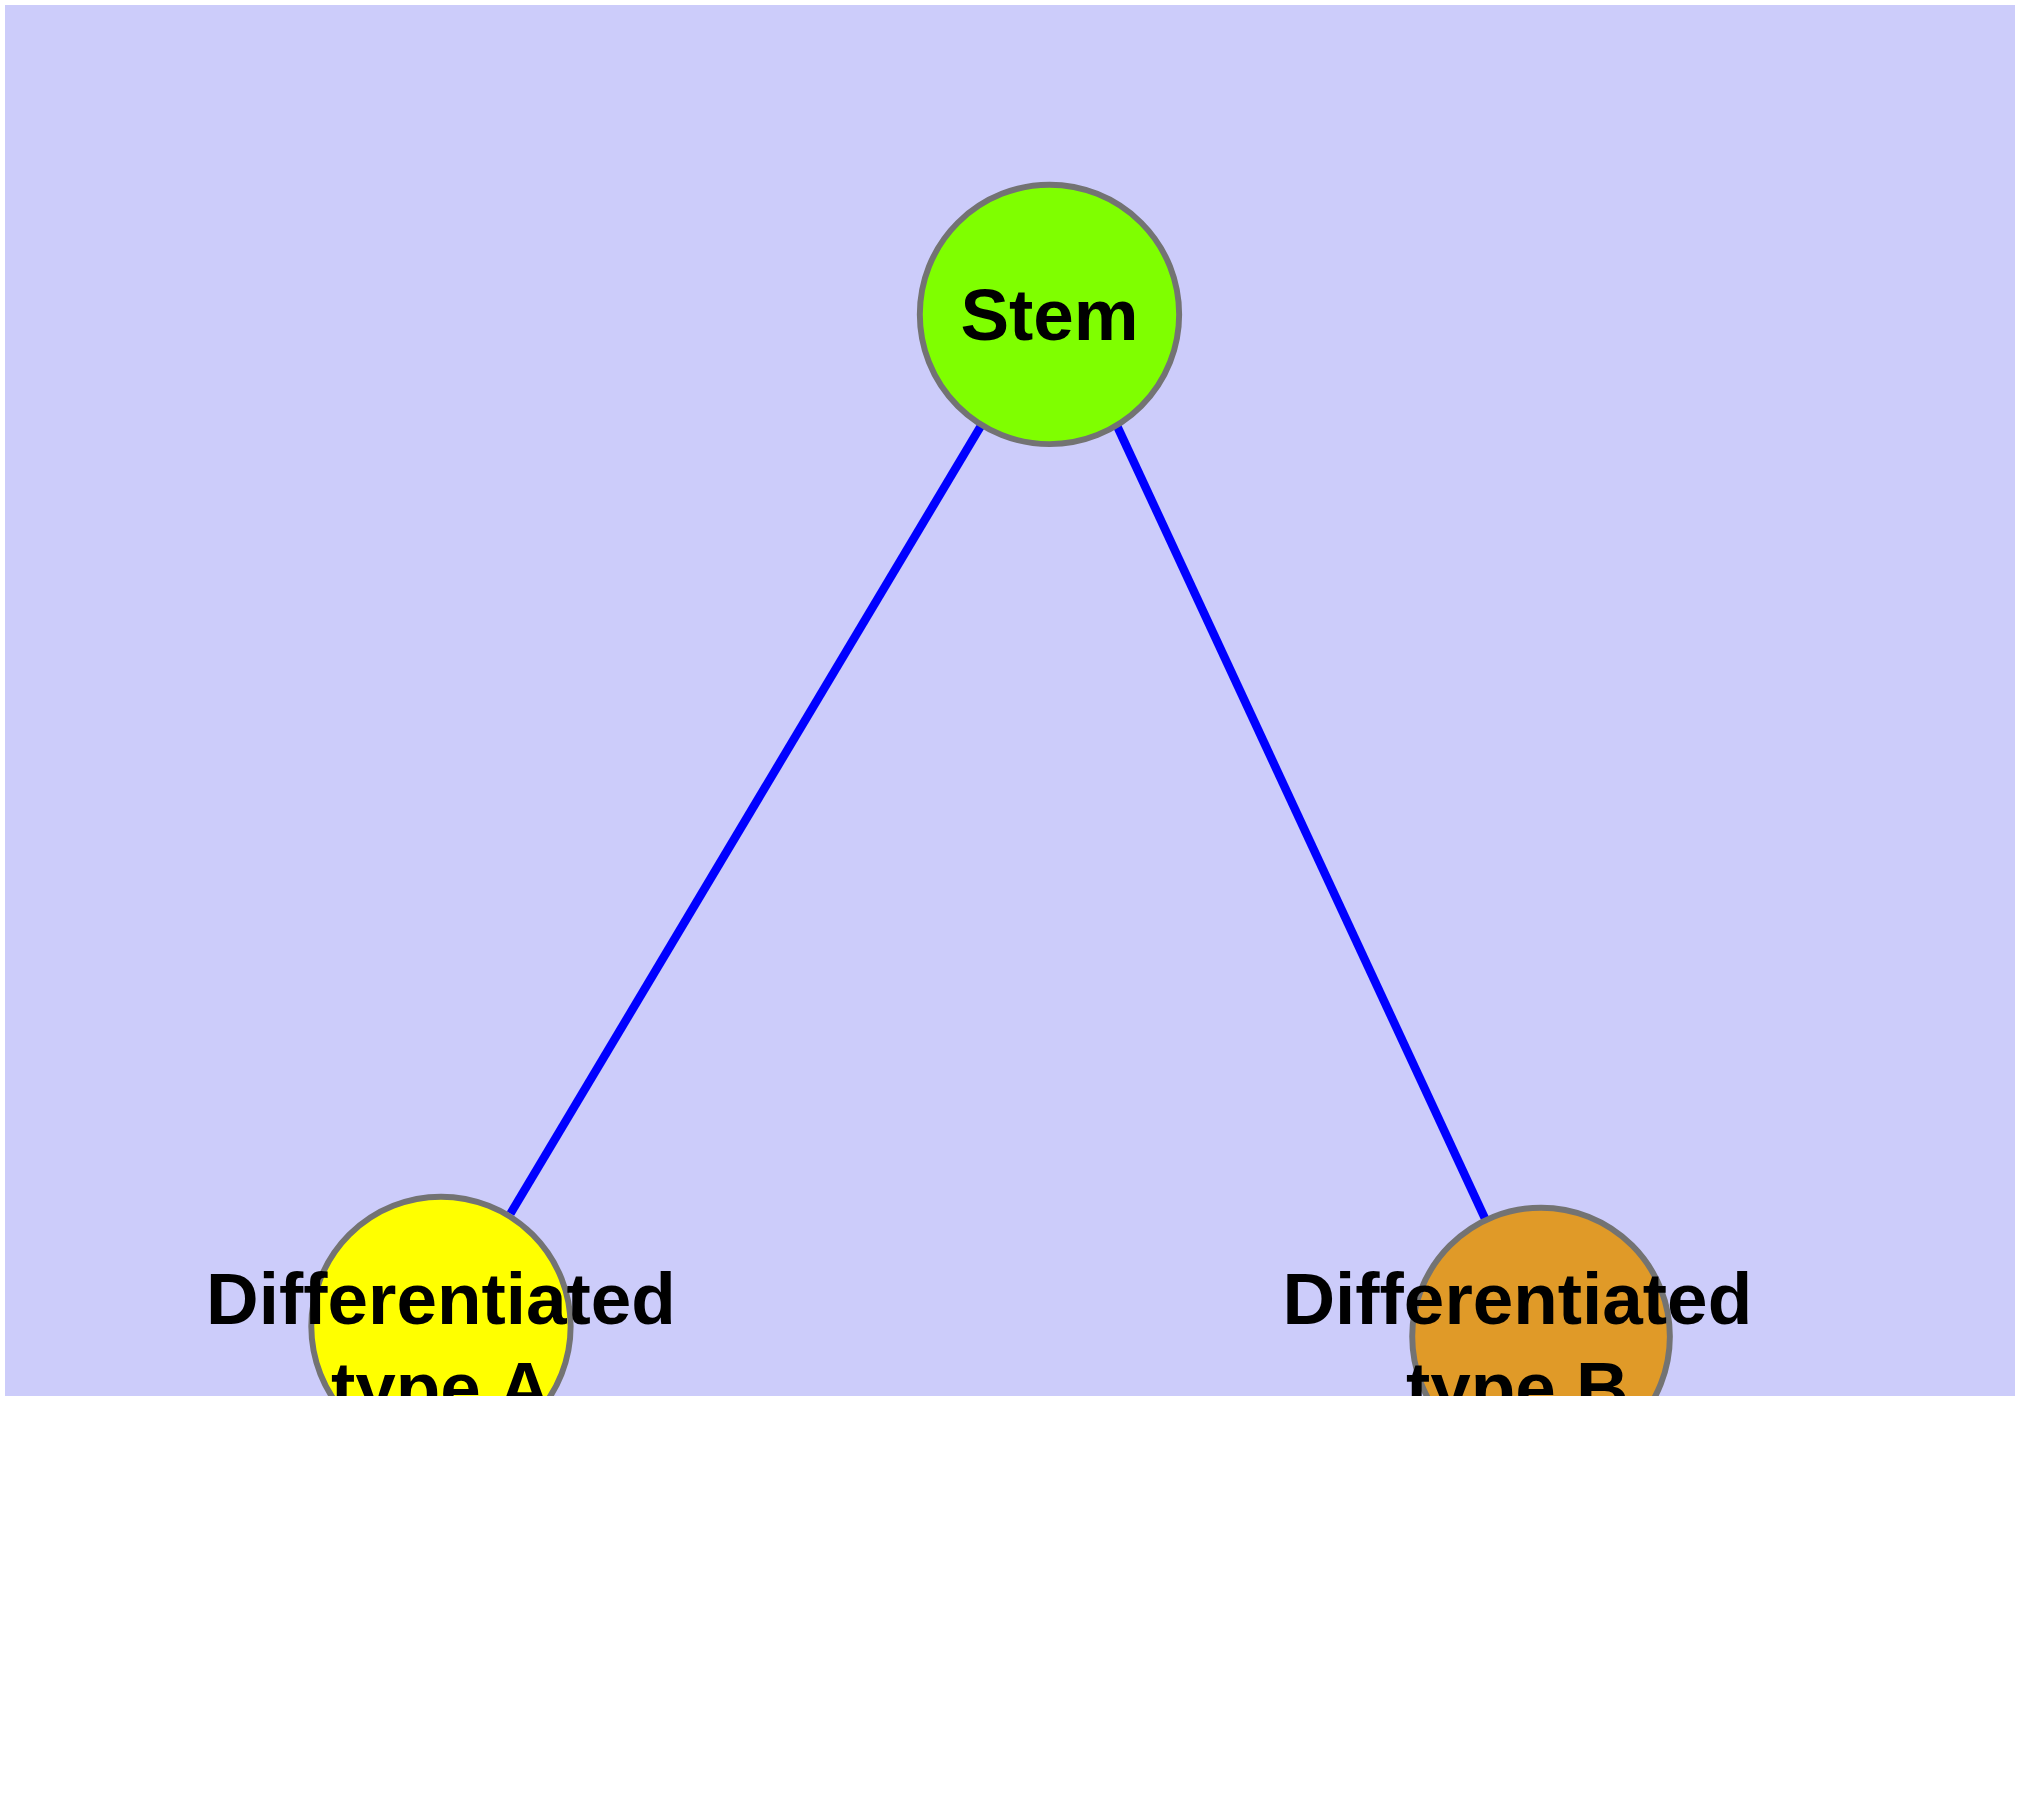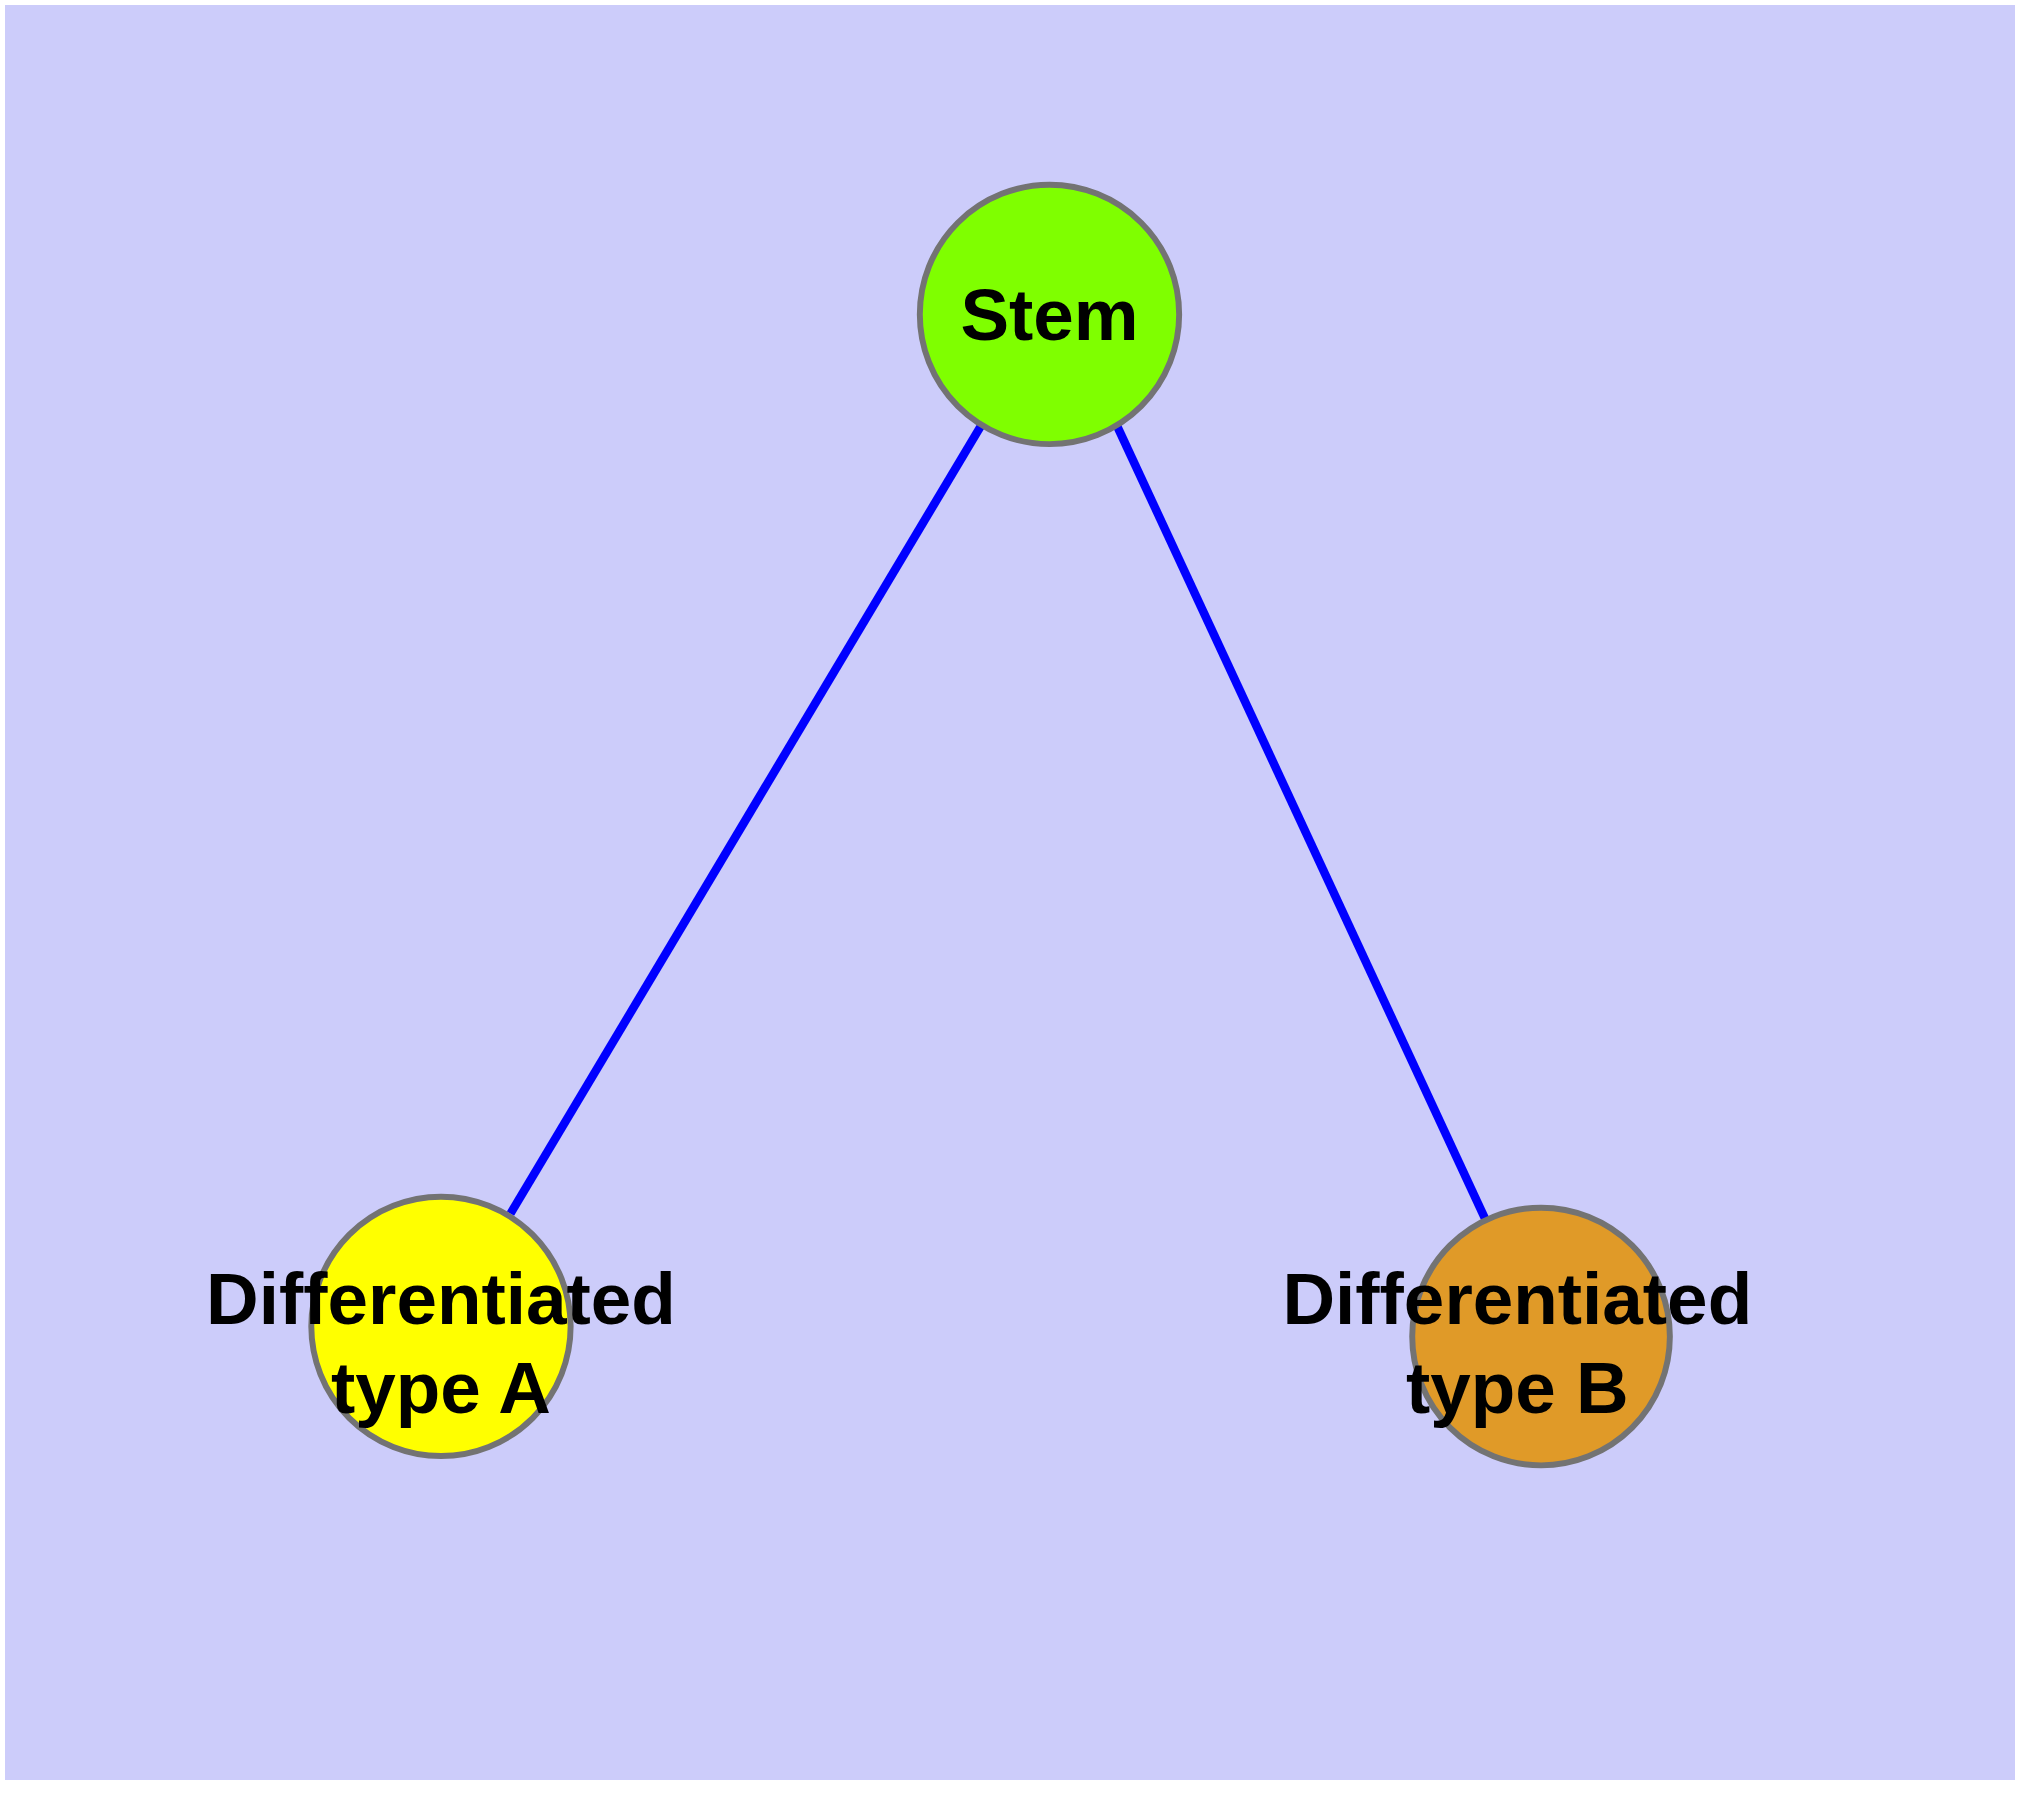--- a/index.html
+++ b/index.html
@@ -8,21 +8,21 @@
     padding: 0;
     background: #ffffff;
   }
   body {
     font-family: "Liberation Sans", sans-serif;
   }
 
   #canvas {
     position: relative;
     width: 2021px;
-    height: 1780px;
+    height: 1396px;
     background: #ffffff;
     overflow: hidden;
   }
 
   
   #plot-background {
     position: absolute;
     left: 5.1px;
     top: 5.1px;
     width: 2010px;

